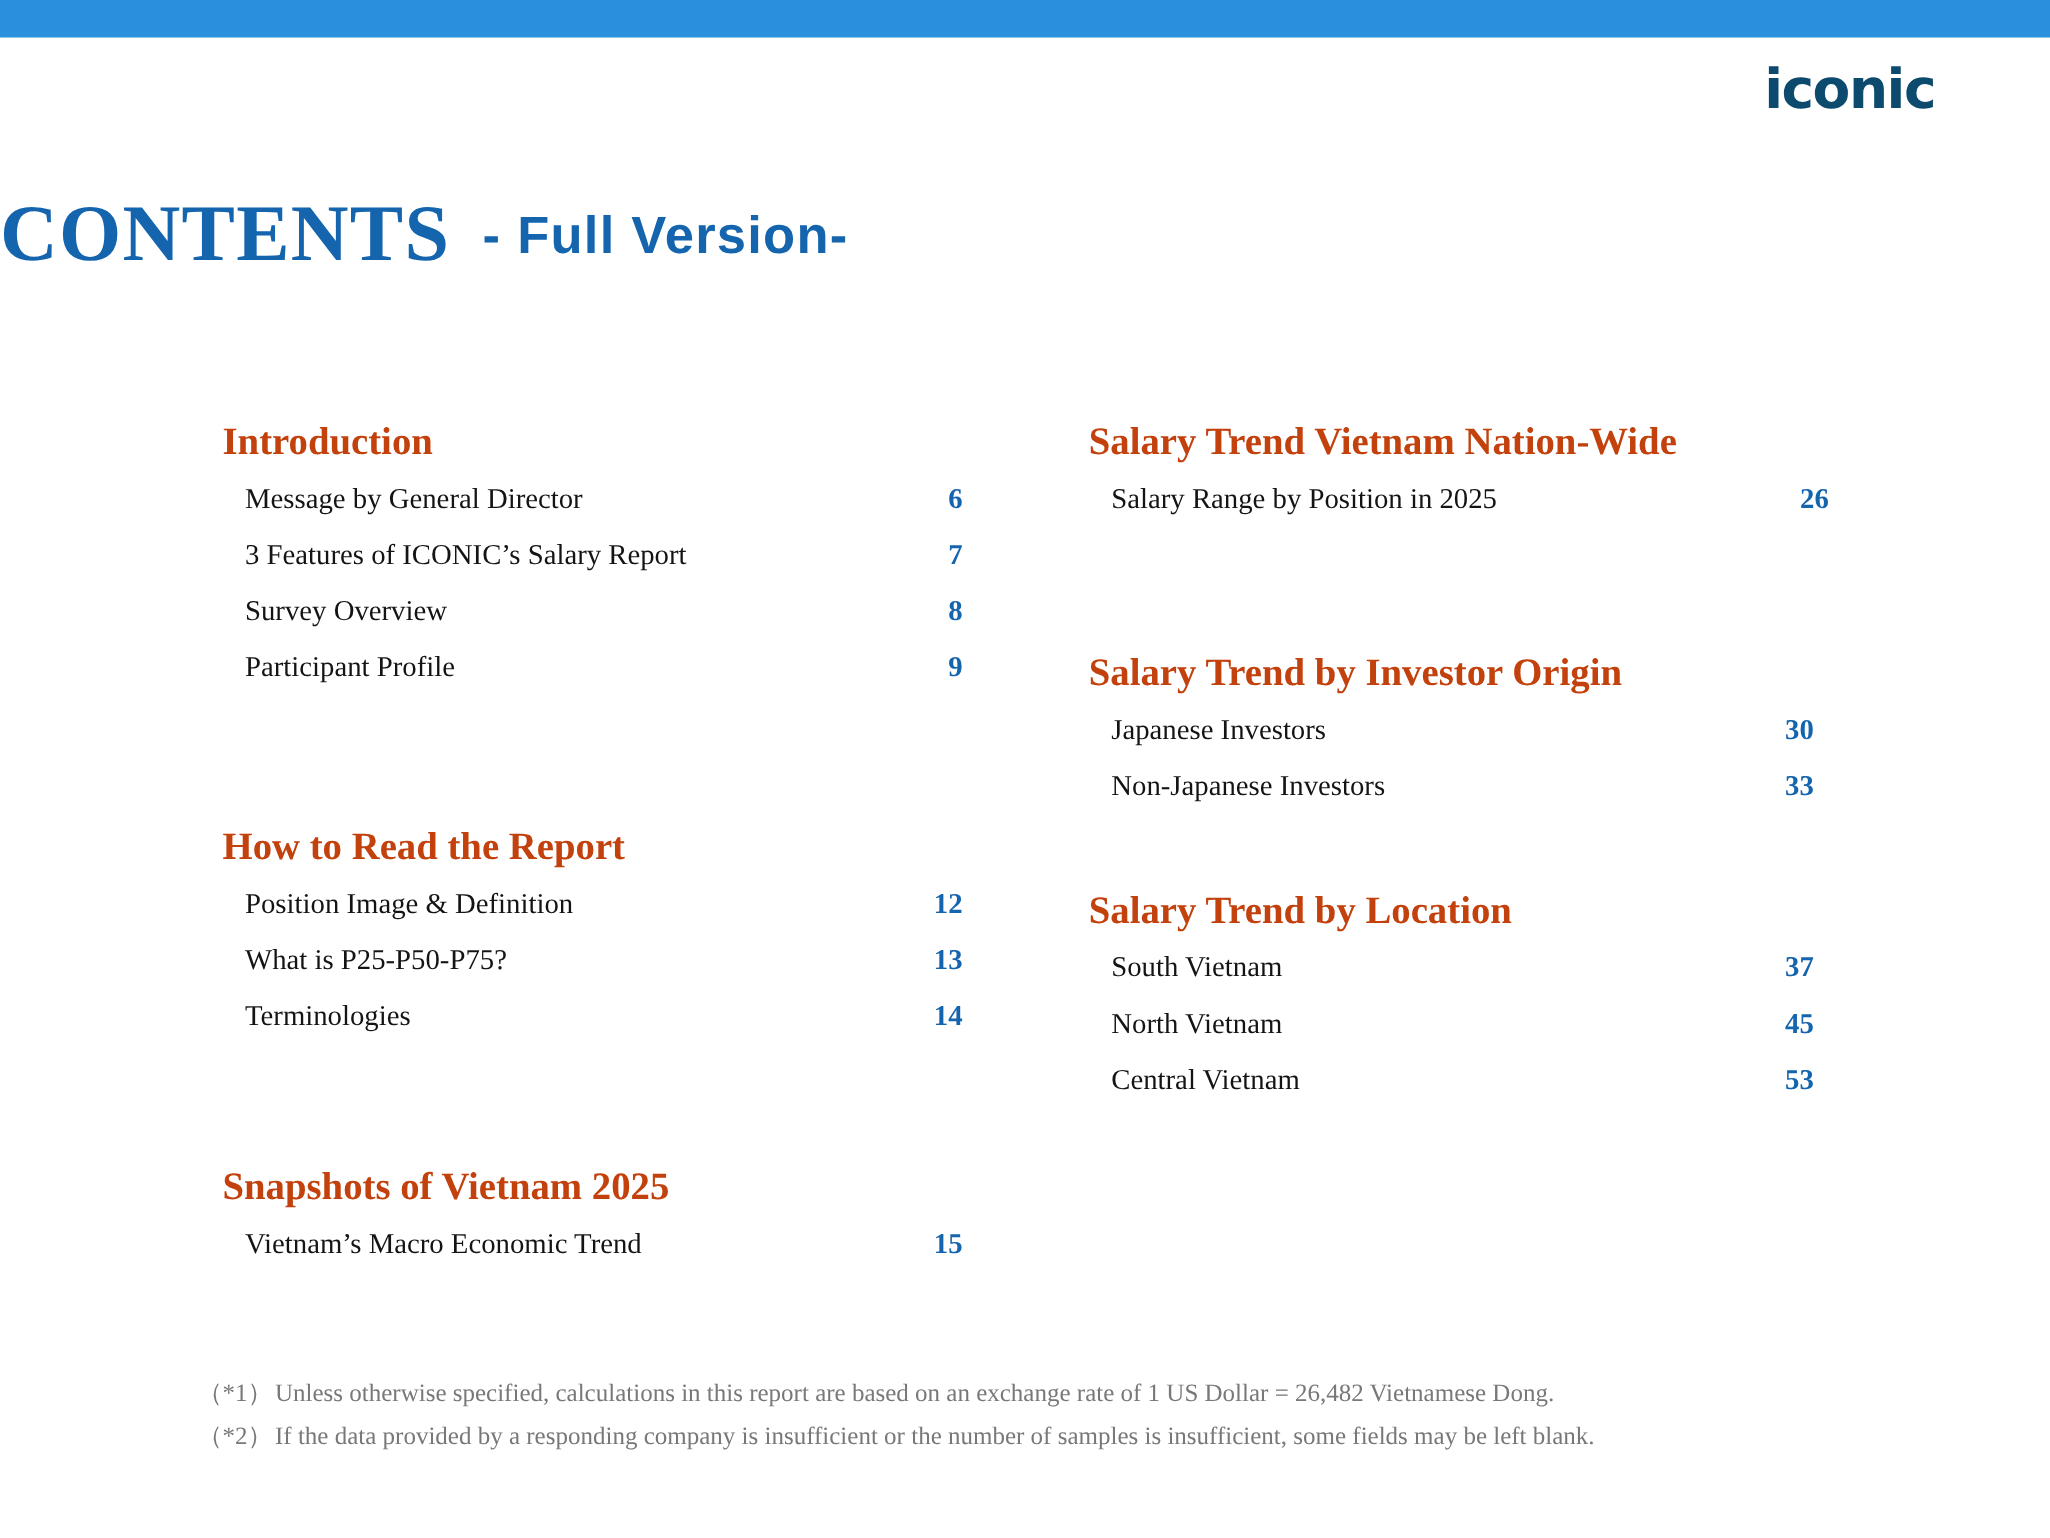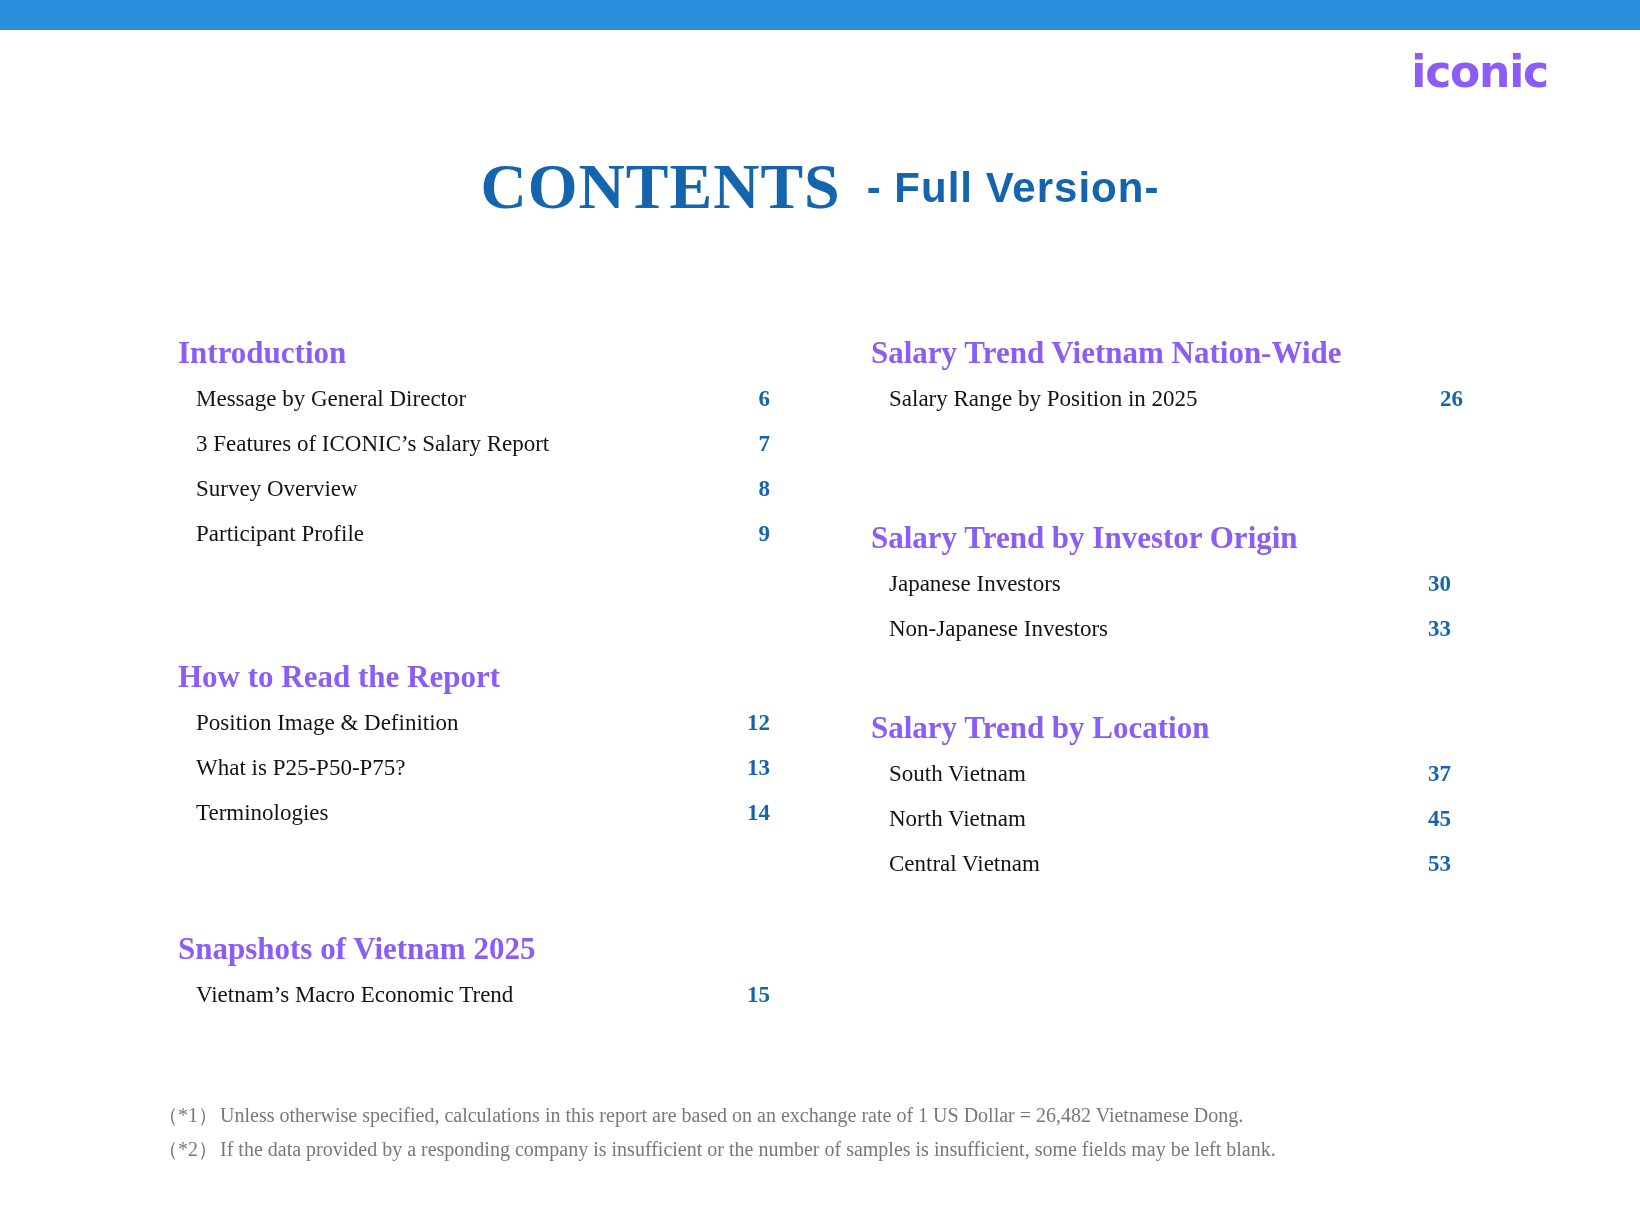--- a/index.html
+++ b/index.html
@@ -31,31 +31,31 @@
   }
   
   .logo {
     position: absolute;
     right: 92px;
     top: 50px;
     font-family: "DejaVu Sans", "Liberation Sans", sans-serif;
     font-weight: bold;
     font-size: 44px;
     letter-spacing: -1.2px;
-    color: #8b5cf6;
+    color: #0c4a6e;
     line-height: 1;
     user-select: none;
   }
   
   .title-row {
     position: absolute;
     left: 0;
     top: 150px;
     width: 1640px;
-    text-align: center;
+    text-align: left;
     white-space: nowrap;
   }
   .title-main {
     font-family: "Liberation Serif", "DejaVu Serif", serif;
     font-weight: bold;
     font-size: 64px;
     color: #1565ae;
     letter-spacing: 1px;
   }
   .title-sub {
@@ -75,21 +75,21 @@
   }
   .col-left  { left: 178px;  width: 592px; }
   .col-right { left: 871px;  width: 592px; }
 
   .section { margin-bottom: 0; }
 
   .section-heading {
     font-family: "Liberation Serif", "DejaVu Serif", serif;
     font-weight: bold;
     font-size: 31px;
-    color: #8b5cf6;
+    color: #c2410c;
     line-height: 1.1;
     white-space: nowrap;
   }
 
   .entry {
     display: flex;
     align-items: baseline;
     font-family: "Liberation Serif", "DejaVu Serif", serif;
     font-size: 23px;
     color: #141414;

